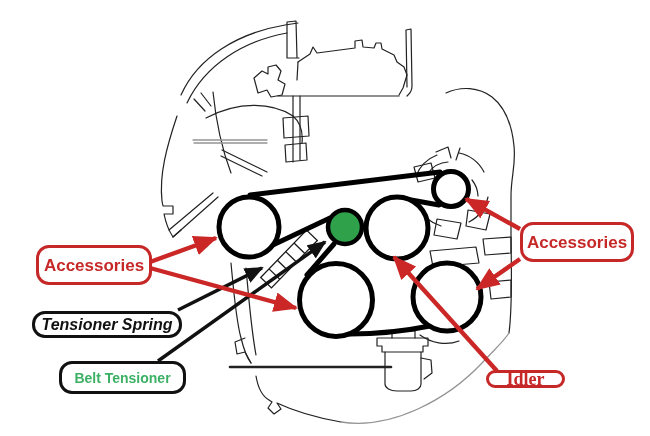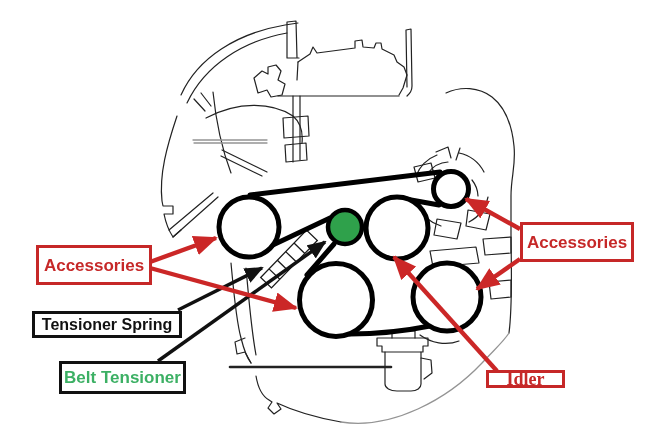--- a/index.html
+++ b/index.html
@@ -4,27 +4,27 @@
 <style>
   html,body{margin:0;padding:0;background:#fff;}
   #stage{
     position:relative;width:650px;height:436px;background:#ffffff;overflow:hidden;
     font-family:"Liberation Sans",sans-serif;
   }
   #art{position:absolute;left:0;top:0;}
   .label-box{
     position:absolute;box-sizing:border-box;background:#ffffff;
     display:flex;align-items:center;justify-content:center;
-    font-weight:bold;line-height:1;white-space:nowrap;
+    font-weight:bold;line-height:1;white-space:nowrap;border-radius:13px;
   }
   .red-box{border:3px solid #c62828;color:#c62828;}
   .black-box{border:3px solid #111111;}
   .lbl-acc-left {left:36px; top:245px; width:116px; height:40px; font-size:17px;}
-  .lbl-spring   {left:32px; top:311px; width:150px; height:27px; font-size:16px; color:#111111;}
-  .lbl-belt-ten {left:59px; top:361px; width:127px; height:33px; font-size:17px; color:#3cb064;}
+  .lbl-spring   {left:32px; top:311px; width:150px; height:27px; font-size:16px; color:#111111;font-style:italic;}
+  .lbl-belt-ten {left:59px; top:361px; width:127px; height:33px; font-size:14px; color:#3cb064;}
   .lbl-acc-right{left:520px;top:222px; width:114px; height:40px; font-size:17px;}
   .lbl-idler    {left:486px;top:370px; width:79px;  height:18px; font-size:18px;
                  font-family:"Liberation Serif",serif;}
 </style>
 </head>
 <body>
 
 <div id="stage">
 
   <svg id="art" width="650" height="436" viewBox="0 0 650 436">

